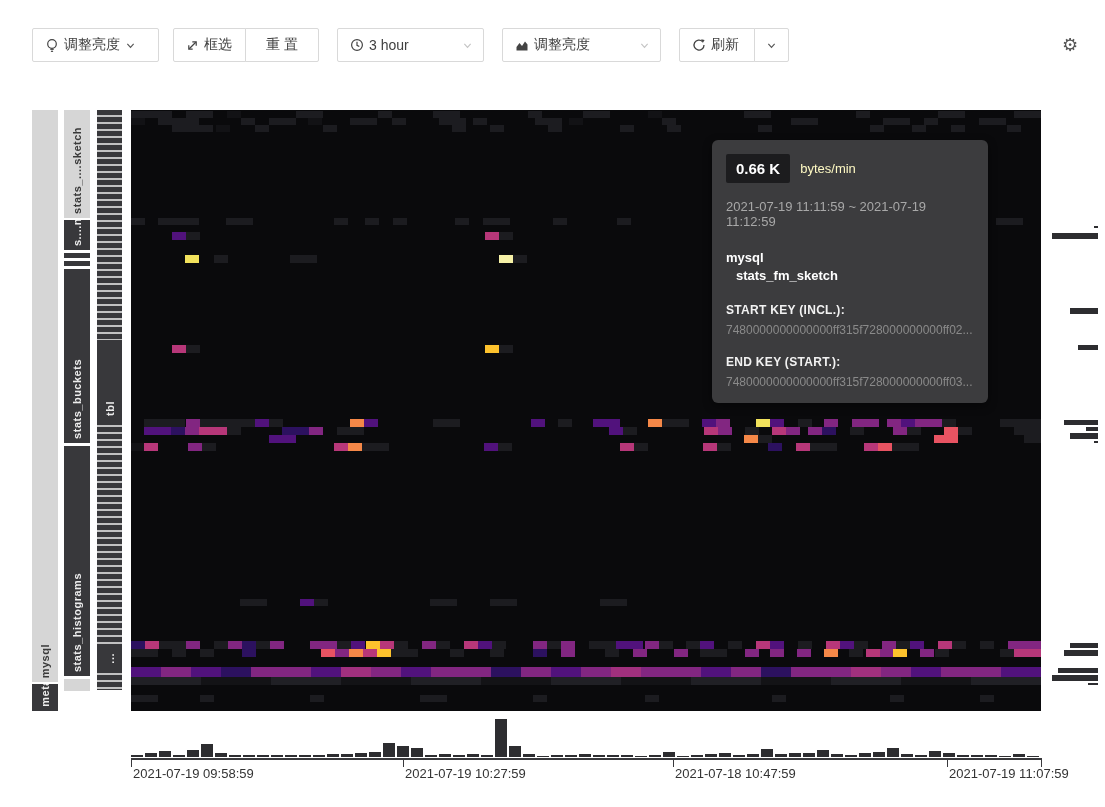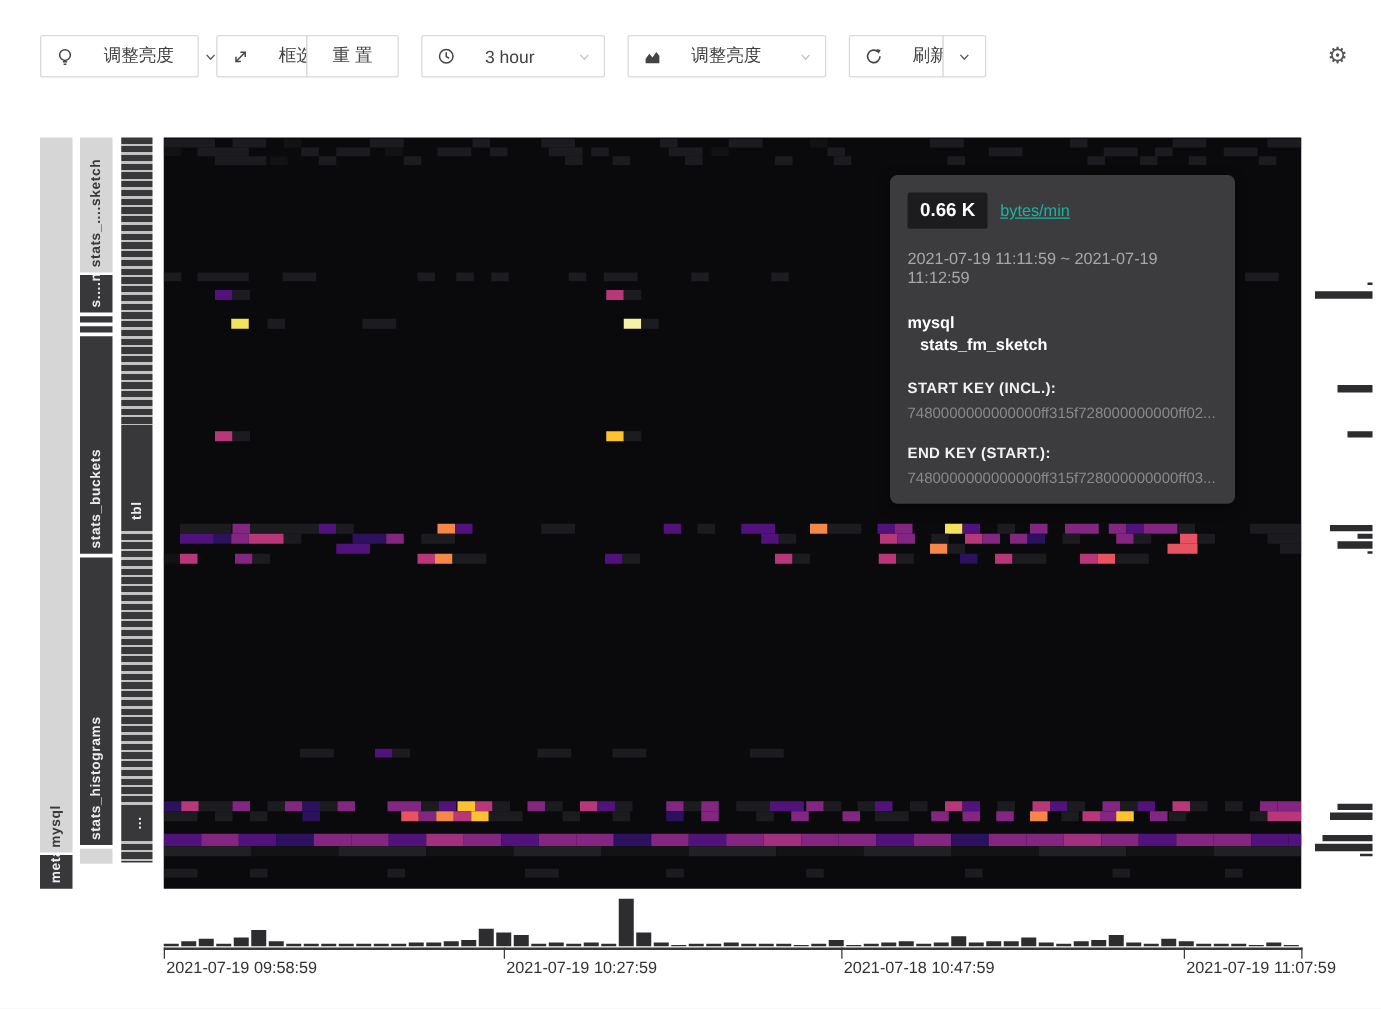--- a/index.html
+++ b/index.html
@@ -1,21 +1,21 @@
 <!DOCTYPE html>
 <html><head>
 <meta charset="utf-8">
 <style>
   html,body{margin:0;padding:0;background:#ffffff;font-family:"Liberation Sans","DejaVu Sans",sans-serif;}
   #stage{position:relative;width:1105px;height:807px;background:#fff;overflow:hidden;}
 
   
   .btn{position:absolute;top:28px;height:34px;box-sizing:border-box;background:#fff;
        border:1px solid #d9d9d9;border-radius:2px;display:flex;align-items:center;
-       gap:24px;font-size:14px;color:#404040;padding:0 12px;cursor:pointer;}
+       gap:5px;font-size:14px;color:#404040;padding:0 12px;cursor:pointer;}
   .btn svg{flex:0 0 auto;}
   .btn .lbl{white-space:nowrap;}
   .sel{justify-content:flex-start;}
   .sel .caret{position:absolute;right:10px;}
   .grp-l{border-radius:2px 0 0 2px;}
   .grp-r{border-radius:0 2px 2px 0;justify-content:center;}
   .gear{position:absolute;left:1062px;top:34px;font-size:18px;color:#555;cursor:pointer;
         font-family:"DejaVu Sans",sans-serif;}
 
   
@@ -34,21 +34,21 @@
   .rbar,.hbar,.tick{position:absolute;background:#2d2d30;}
   .xlabel{position:absolute;top:766px;font-size:13px;color:#333;white-space:nowrap;}
   #xaxis-line{position:absolute;left:131px;top:758px;width:911px;height:2px;background:#39393c;}
 
   
   .tooltip{position:absolute;left:712px;top:140px;width:276px;box-sizing:border-box;
            background:#3c3c3e;border-radius:6px;box-shadow:0 3px 10px rgba(0,0,0,.45);
            padding:14px;color:#fff;z-index:50;}
   .tt-valrow{display:flex;align-items:center;gap:10px;}
   .tt-value{background:#1c1c1e;border-radius:2px;padding:6px 10px;font-weight:bold;font-size:15px;color:#fff;}
-  .tt-unit{color:#14b8a6;font-size:13px;text-decoration:underline;}
+  .tt-unit{color:#fef9c3;font-size:13px;}
   .tt-time{margin-top:16px;color:#a8a8a8;font-size:13px;}
   .tt-path{margin-top:20px;font-size:13px;font-weight:bold;line-height:18px;}
   .tt-path .l1{margin-left:10px;}
   .tt-path .l2{margin-left:20px;}
   .tt-keylabel{margin-top:18px;font-size:12px;font-weight:bold;color:#f2f2f2;letter-spacing:.3px;}
   .tt-key{margin-top:6px;font-size:12px;color:#8a8a8a;white-space:nowrap;overflow:hidden;}
 </style>
 </head>
 <body>
 

